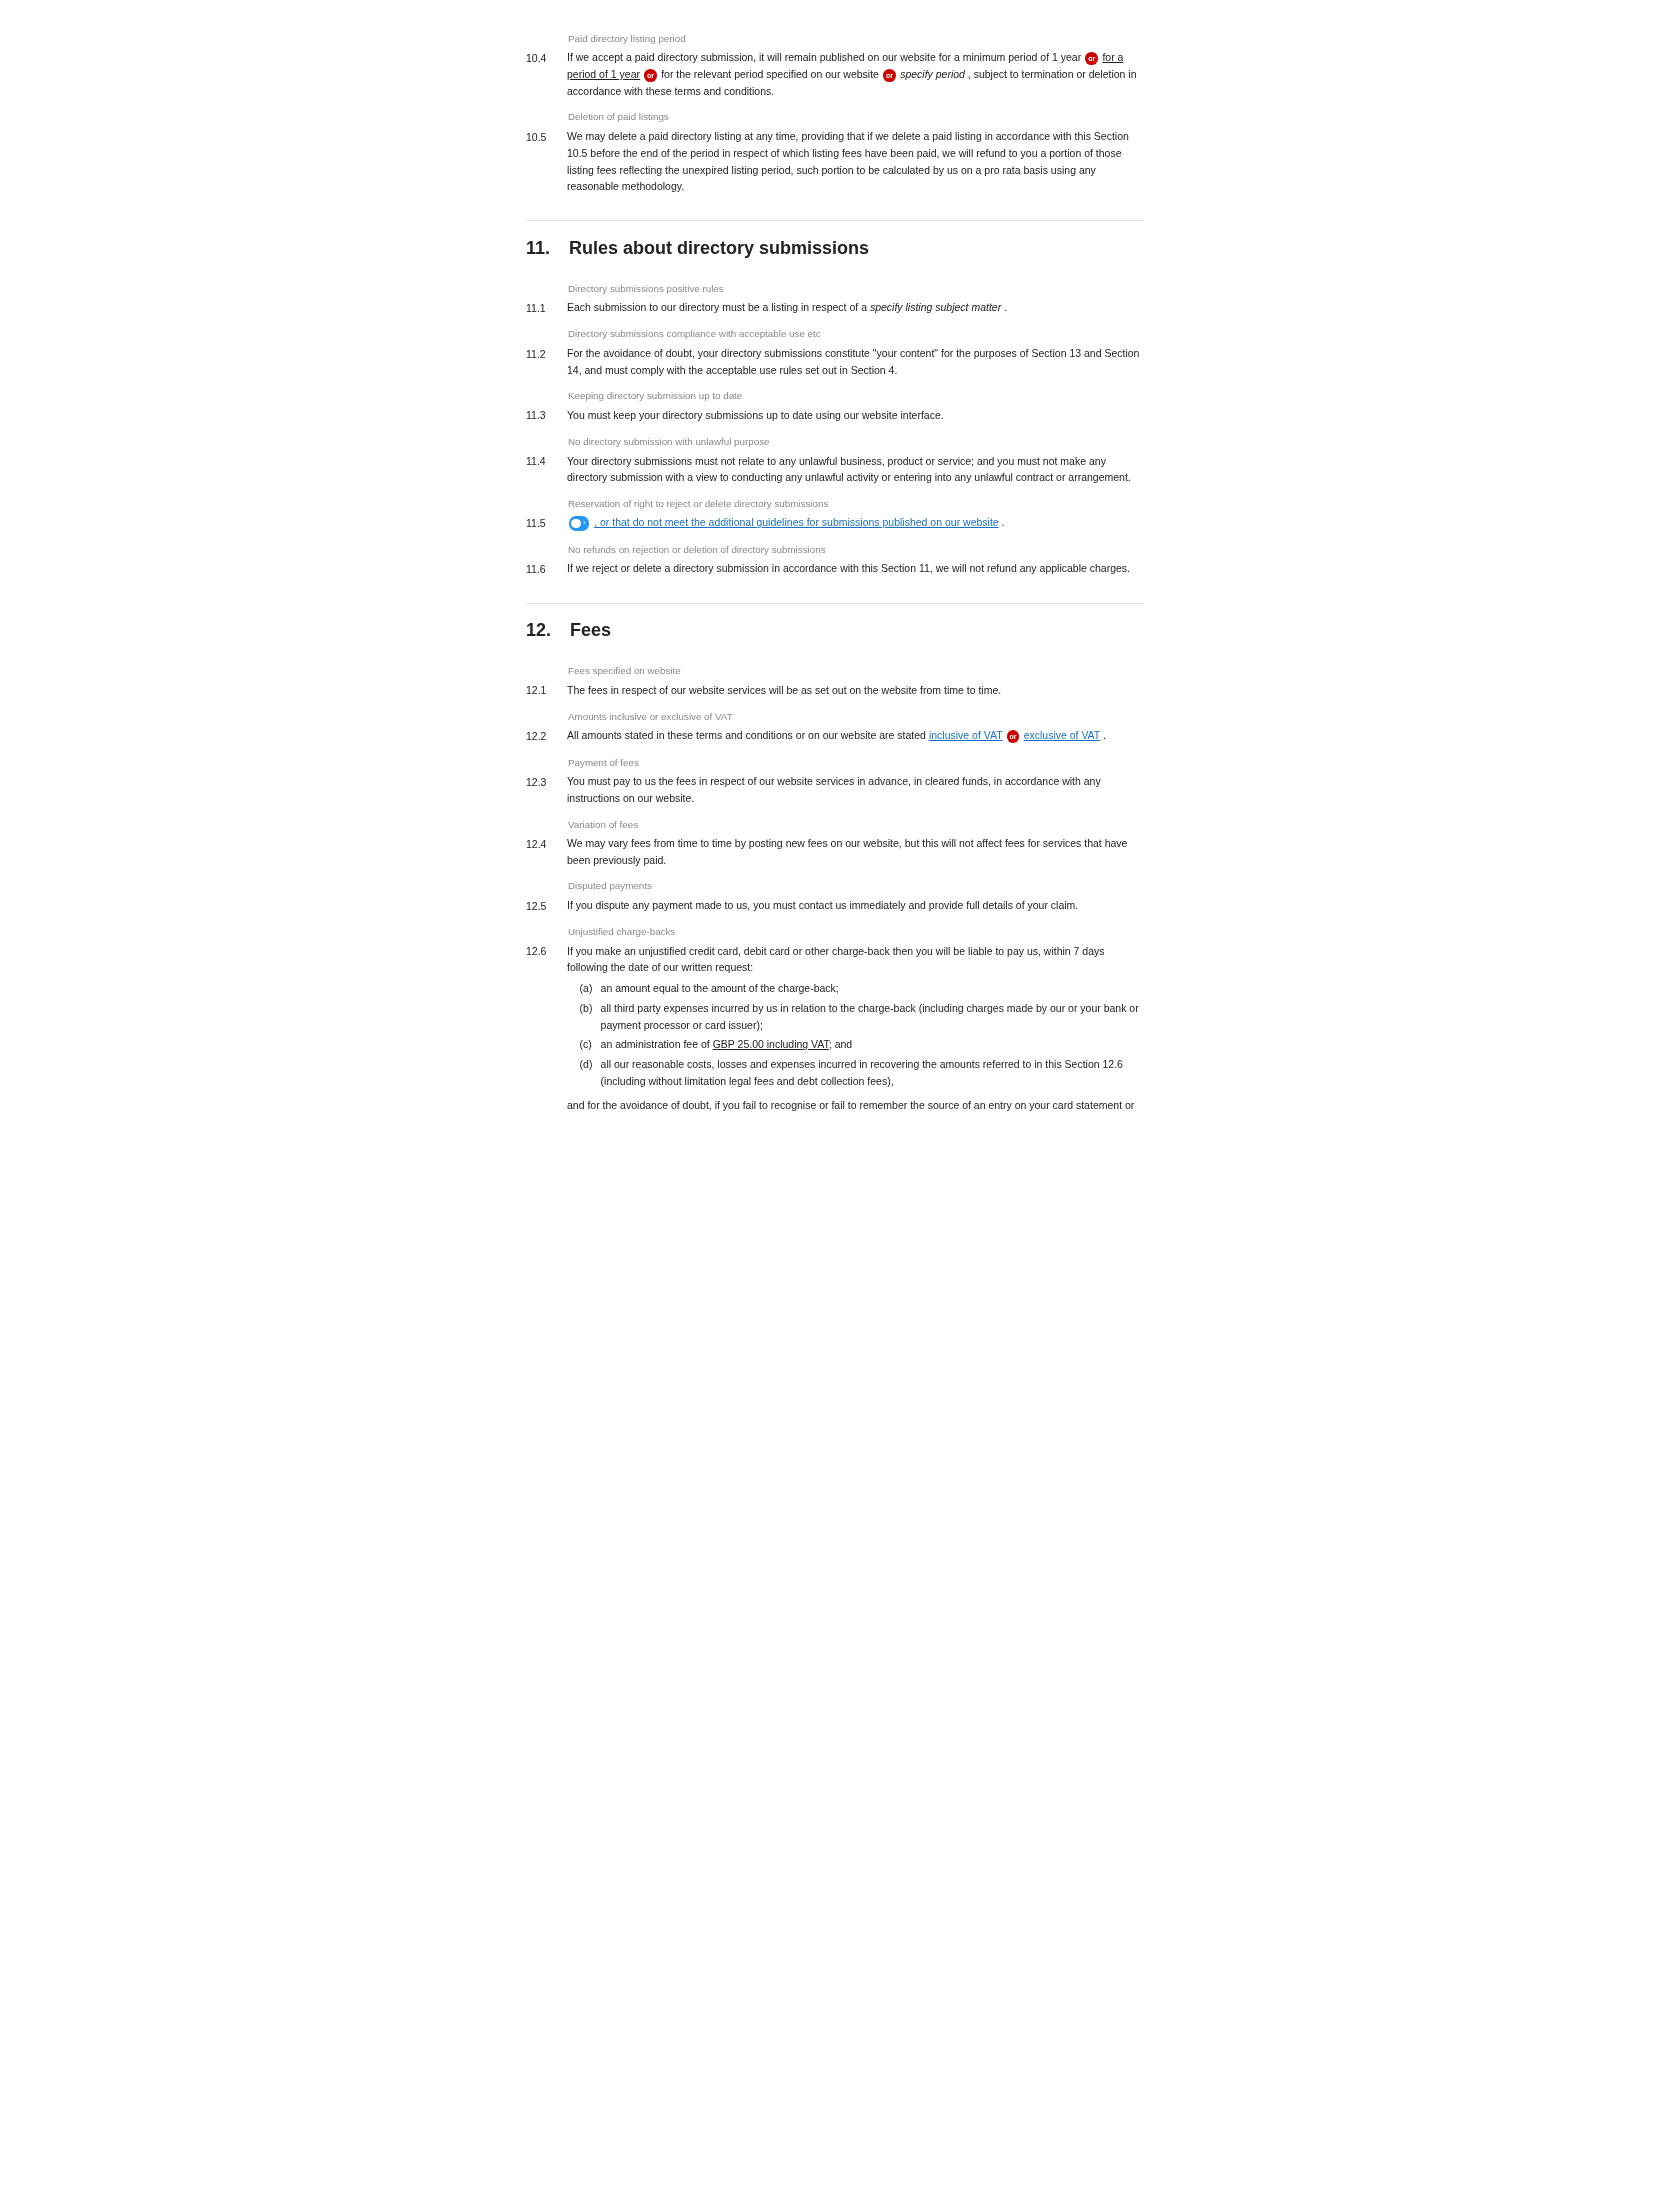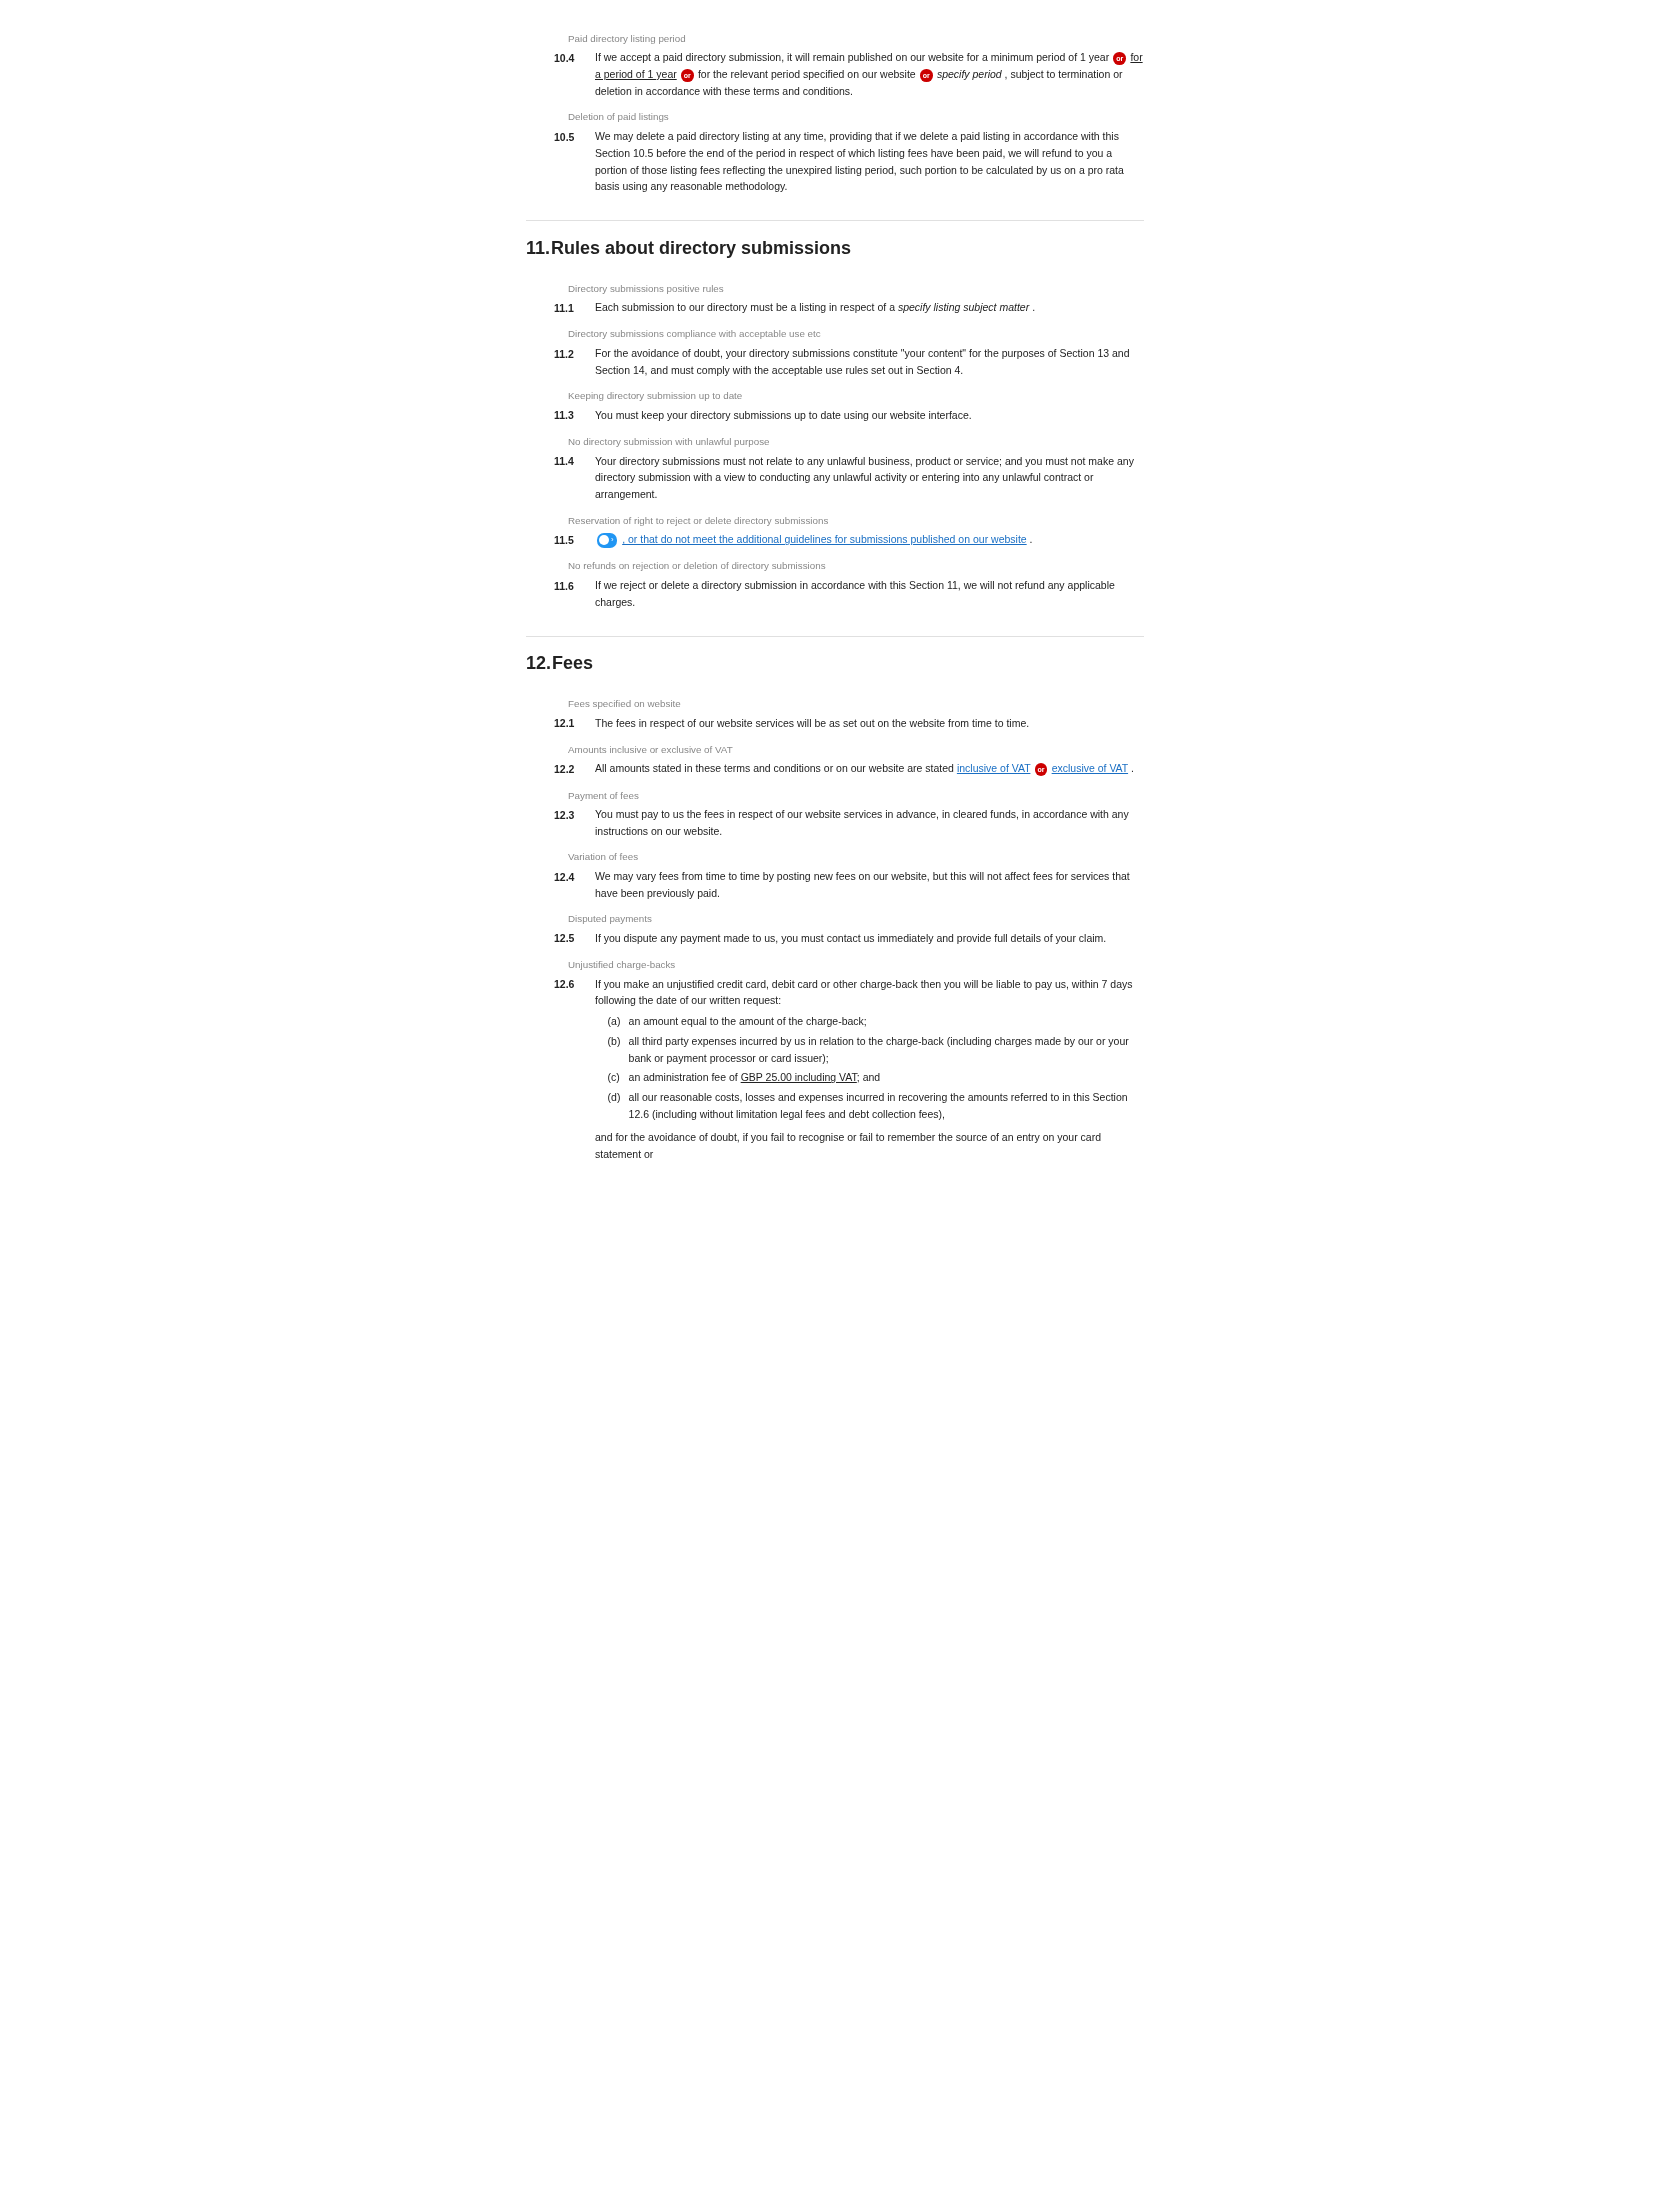--- a/index.html
+++ b/index.html
@@ -14,41 +14,40 @@
       line-height: 1.6;
     }
     .section-heading {
       font-size: 18px;
       font-weight: bold;
       margin: 25px 0 11.2px 0;
       padding: 12.6px 0 7px 0;
       border-top: 0.7px solid #e0e0e0;
       display: flex;
       align-items: center;
-      gap: 1px;
+      gap: 19px;
     }
     .subsection {
       margin-bottom: 4.2px;
     }
     .subsection-label {
       color: #888;
       font-size: 9.8px;
       margin: 9.8px 0 2.8px 42px;
       display: block;
     }
     .clause-row {
       display: flex;
       margin-bottom: 4.2px;
     }
     .clause-num {
       min-width: 41px;
-      font-weight: bold;
+      font-weight: normal;
       color: #222;
       padding-top: 0.7px;
-      margin-left: 28px;
     }
     .clause-text {
       flex: 1;
     }
     .highlight-blue {
       color: #1a6fc4;
       text-decoration: underline;
     }
     .italic-placeholder {
       font-style: italic;

